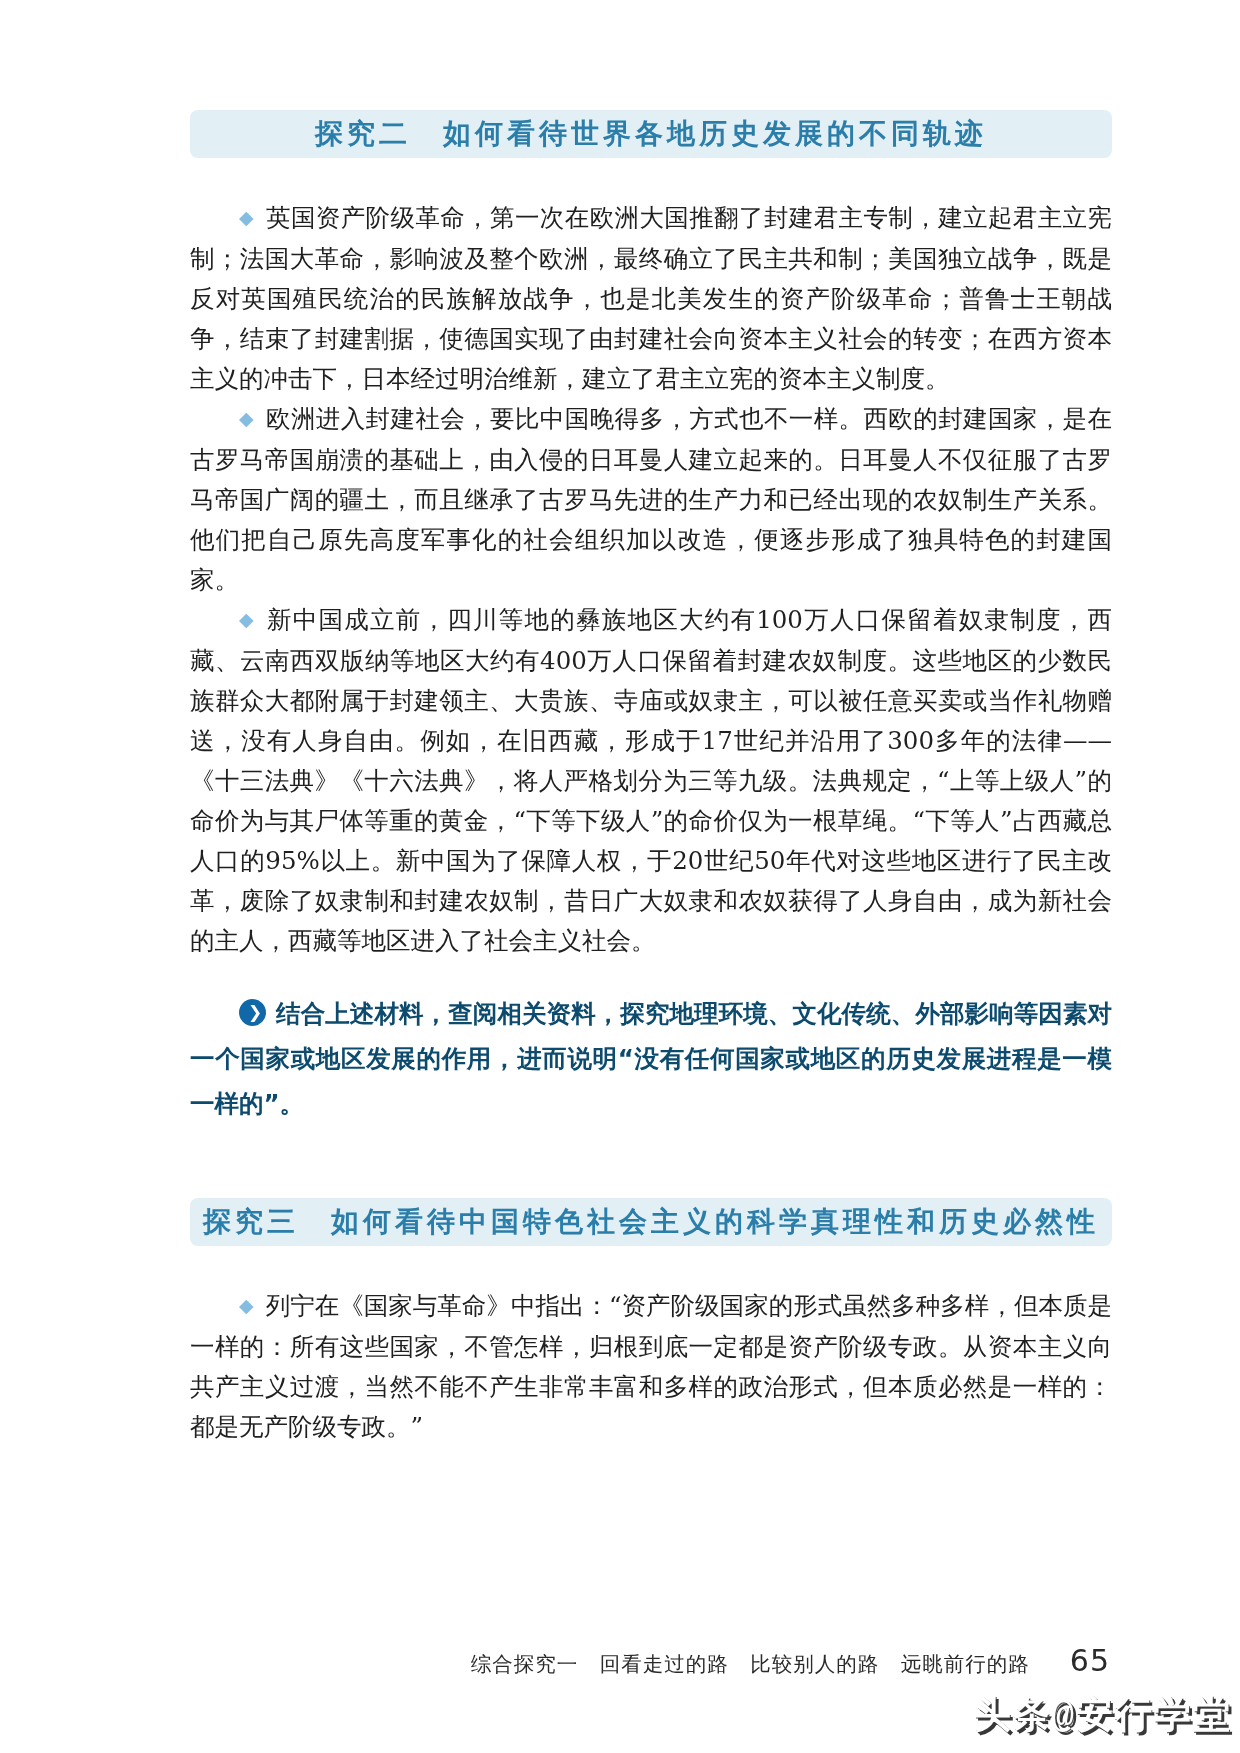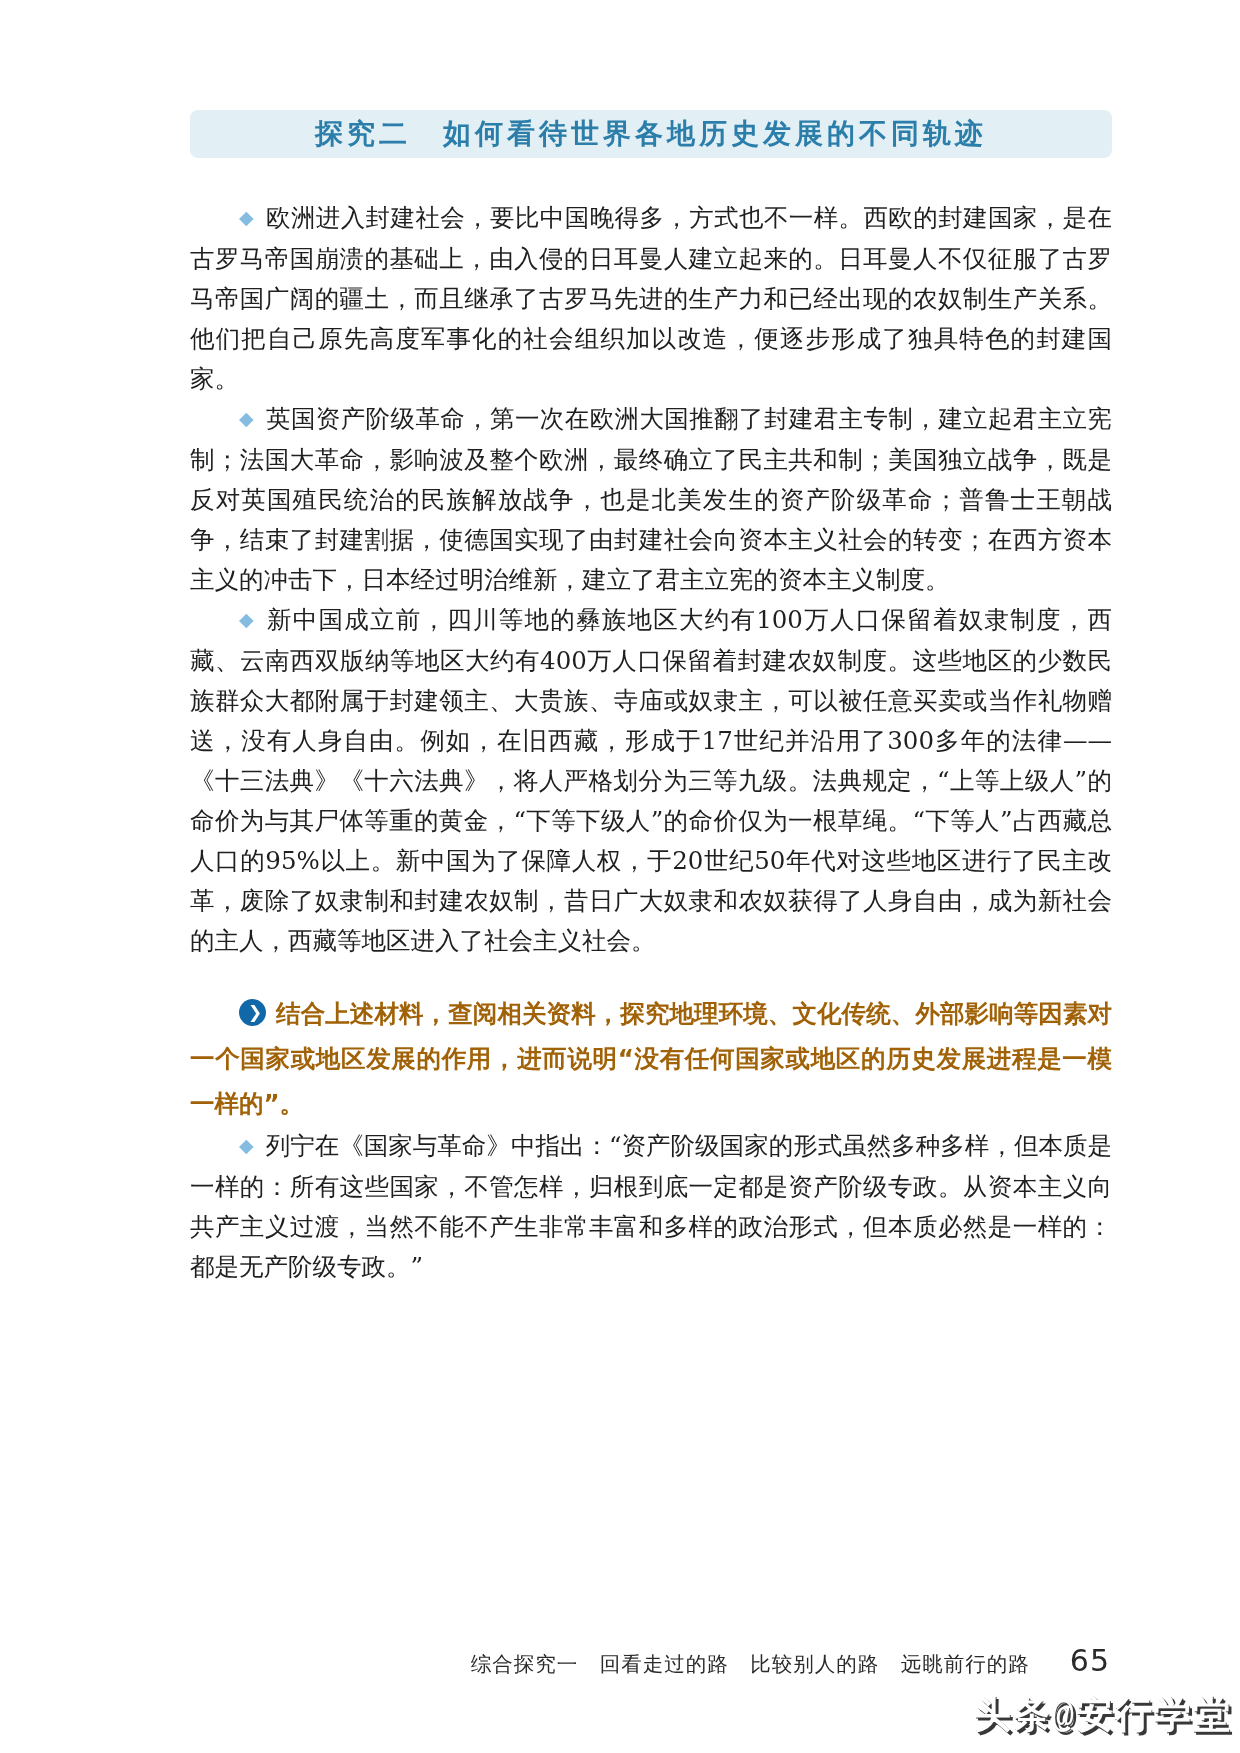--- a/index.html
+++ b/index.html
@@ -44,21 +44,21 @@
     position:relative; top:-2px;
   }
   .activity {
     margin-top:30px;
     font-family:"DejaVu Sans","Liberation Sans",sans-serif;
     font-weight:bold;
     font-size:24.5px;
     line-height:45px;
     text-align:justify;
     text-indent:2em;
-    color:#a16207;
+    color:#0c4a6e;
   }
   .arrow-icon {
     display:inline-block;
     width:27px; height:27px;
     background:#1168a8;
     border-radius:50%;
     margin-right:10px;
     vertical-align:-4px;
     position:relative;
   }
@@ -103,28 +103,31 @@
 </style>
 </head>
 <body>
 
 <div class="content">
 
   <div class="banner">
     <span>探究二　如何看待世界各地历史发展的不同轨迹</span>
   </div>
 
+  <p class="para"><span class="diamond"></span><span>英国资产阶级革命，第一次在欧洲大国推翻了封建君主专制，建立起君主立宪制；法国大革命，影响波及整个欧洲，最终确立了民主共和制；美国独立战争，既是反对英国殖民统治的民族解放战争，也是北美发生的资产阶级革命；普鲁士王朝战争，结束了封建割据，使德国实现了由封建社会向资本主义社会的转变；在西方资本主义的冲击下，日本经过明治维新，建立了君主立宪的资本主义制度。</span></p>
+
   <p class="para"><span class="diamond"></span><span>欧洲进入封建社会，要比中国晚得多，方式也不一样。西欧的封建国家，是在古罗马帝国崩溃的基础上，由入侵的日耳曼人建立起来的。日耳曼人不仅征服了古罗马帝国广阔的疆土，而且继承了古罗马先进的生产力和已经出现的农奴制生产关系。他们把自己原先高度军事化的社会组织加以改造，便逐步形成了独具特色的封建国家。</span></p>
-
-  <p class="para"><span class="diamond"></span><span>英国资产阶级革命，第一次在欧洲大国推翻了封建君主专制，建立起君主立宪制；法国大革命，影响波及整个欧洲，最终确立了民主共和制；美国独立战争，既是反对英国殖民统治的民族解放战争，也是北美发生的资产阶级革命；普鲁士王朝战争，结束了封建割据，使德国实现了由封建社会向资本主义社会的转变；在西方资本主义的冲击下，日本经过明治维新，建立了君主立宪的资本主义制度。</span></p>
 
   <p class="para"><span class="diamond"></span><span>新中国成立前，四川等地的彝族地区大约有100万人口保留着奴隶制度，西藏、云南西双版纳等地区大约有400万人口保留着封建农奴制度。这些地区的少数民族群众大都附属于封建领主、大贵族、寺庙或奴隶主，可以被任意买卖或当作礼物赠送，没有人身自由。例如，在旧西藏，形成于17世纪并沿用了300多年的法律——《十三法典》《十六法典》，将人严格划分为三等九级。法典规定，“上等上级人”的命价为与其尸体等重的黄金，“下等下级人”的命价仅为一根草绳。“下等人”占西藏总人口的95%以上。新中国为了保障人权，于20世纪50年代对这些地区进行了民主改革，废除了奴隶制和封建农奴制，昔日广大奴隶和农奴获得了人身自由，成为新社会的主人，西藏等地区进入了社会主义社会。</span></p>
 
   <p class="activity"><span class="arrow-icon"></span><span>结合上述材料，查阅相关资料，探究地理环境、文化传统、外部影响等因素对一个国家或地区发展的作用，进而说明“没有任何国家或地区的历史发展进程是一模一样的”。</span></p>
 
+  <div class="banner banner2">
+    <span>探究三　如何看待中国特色社会主义的科学真理性和历史必然性</span>
+  </div>
 
   <p class="para"><span class="diamond"></span><span>列宁在《国家与革命》中指出：“资产阶级国家的形式虽然多种多样，但本质是一样的：所有这些国家，不管怎样，归根到底一定都是资产阶级专政。从资本主义向共产主义过渡，当然不能不产生非常丰富和多样的政治形式，但本质必然是一样的：都是无产阶级专政。”</span></p>
 
 
 </div>
 
 <div class="footer">
   <span>综合探究一　回看走过的路　比较别人的路　远眺前行的路</span>
   <span class="page-number">65</span>
 </div>

